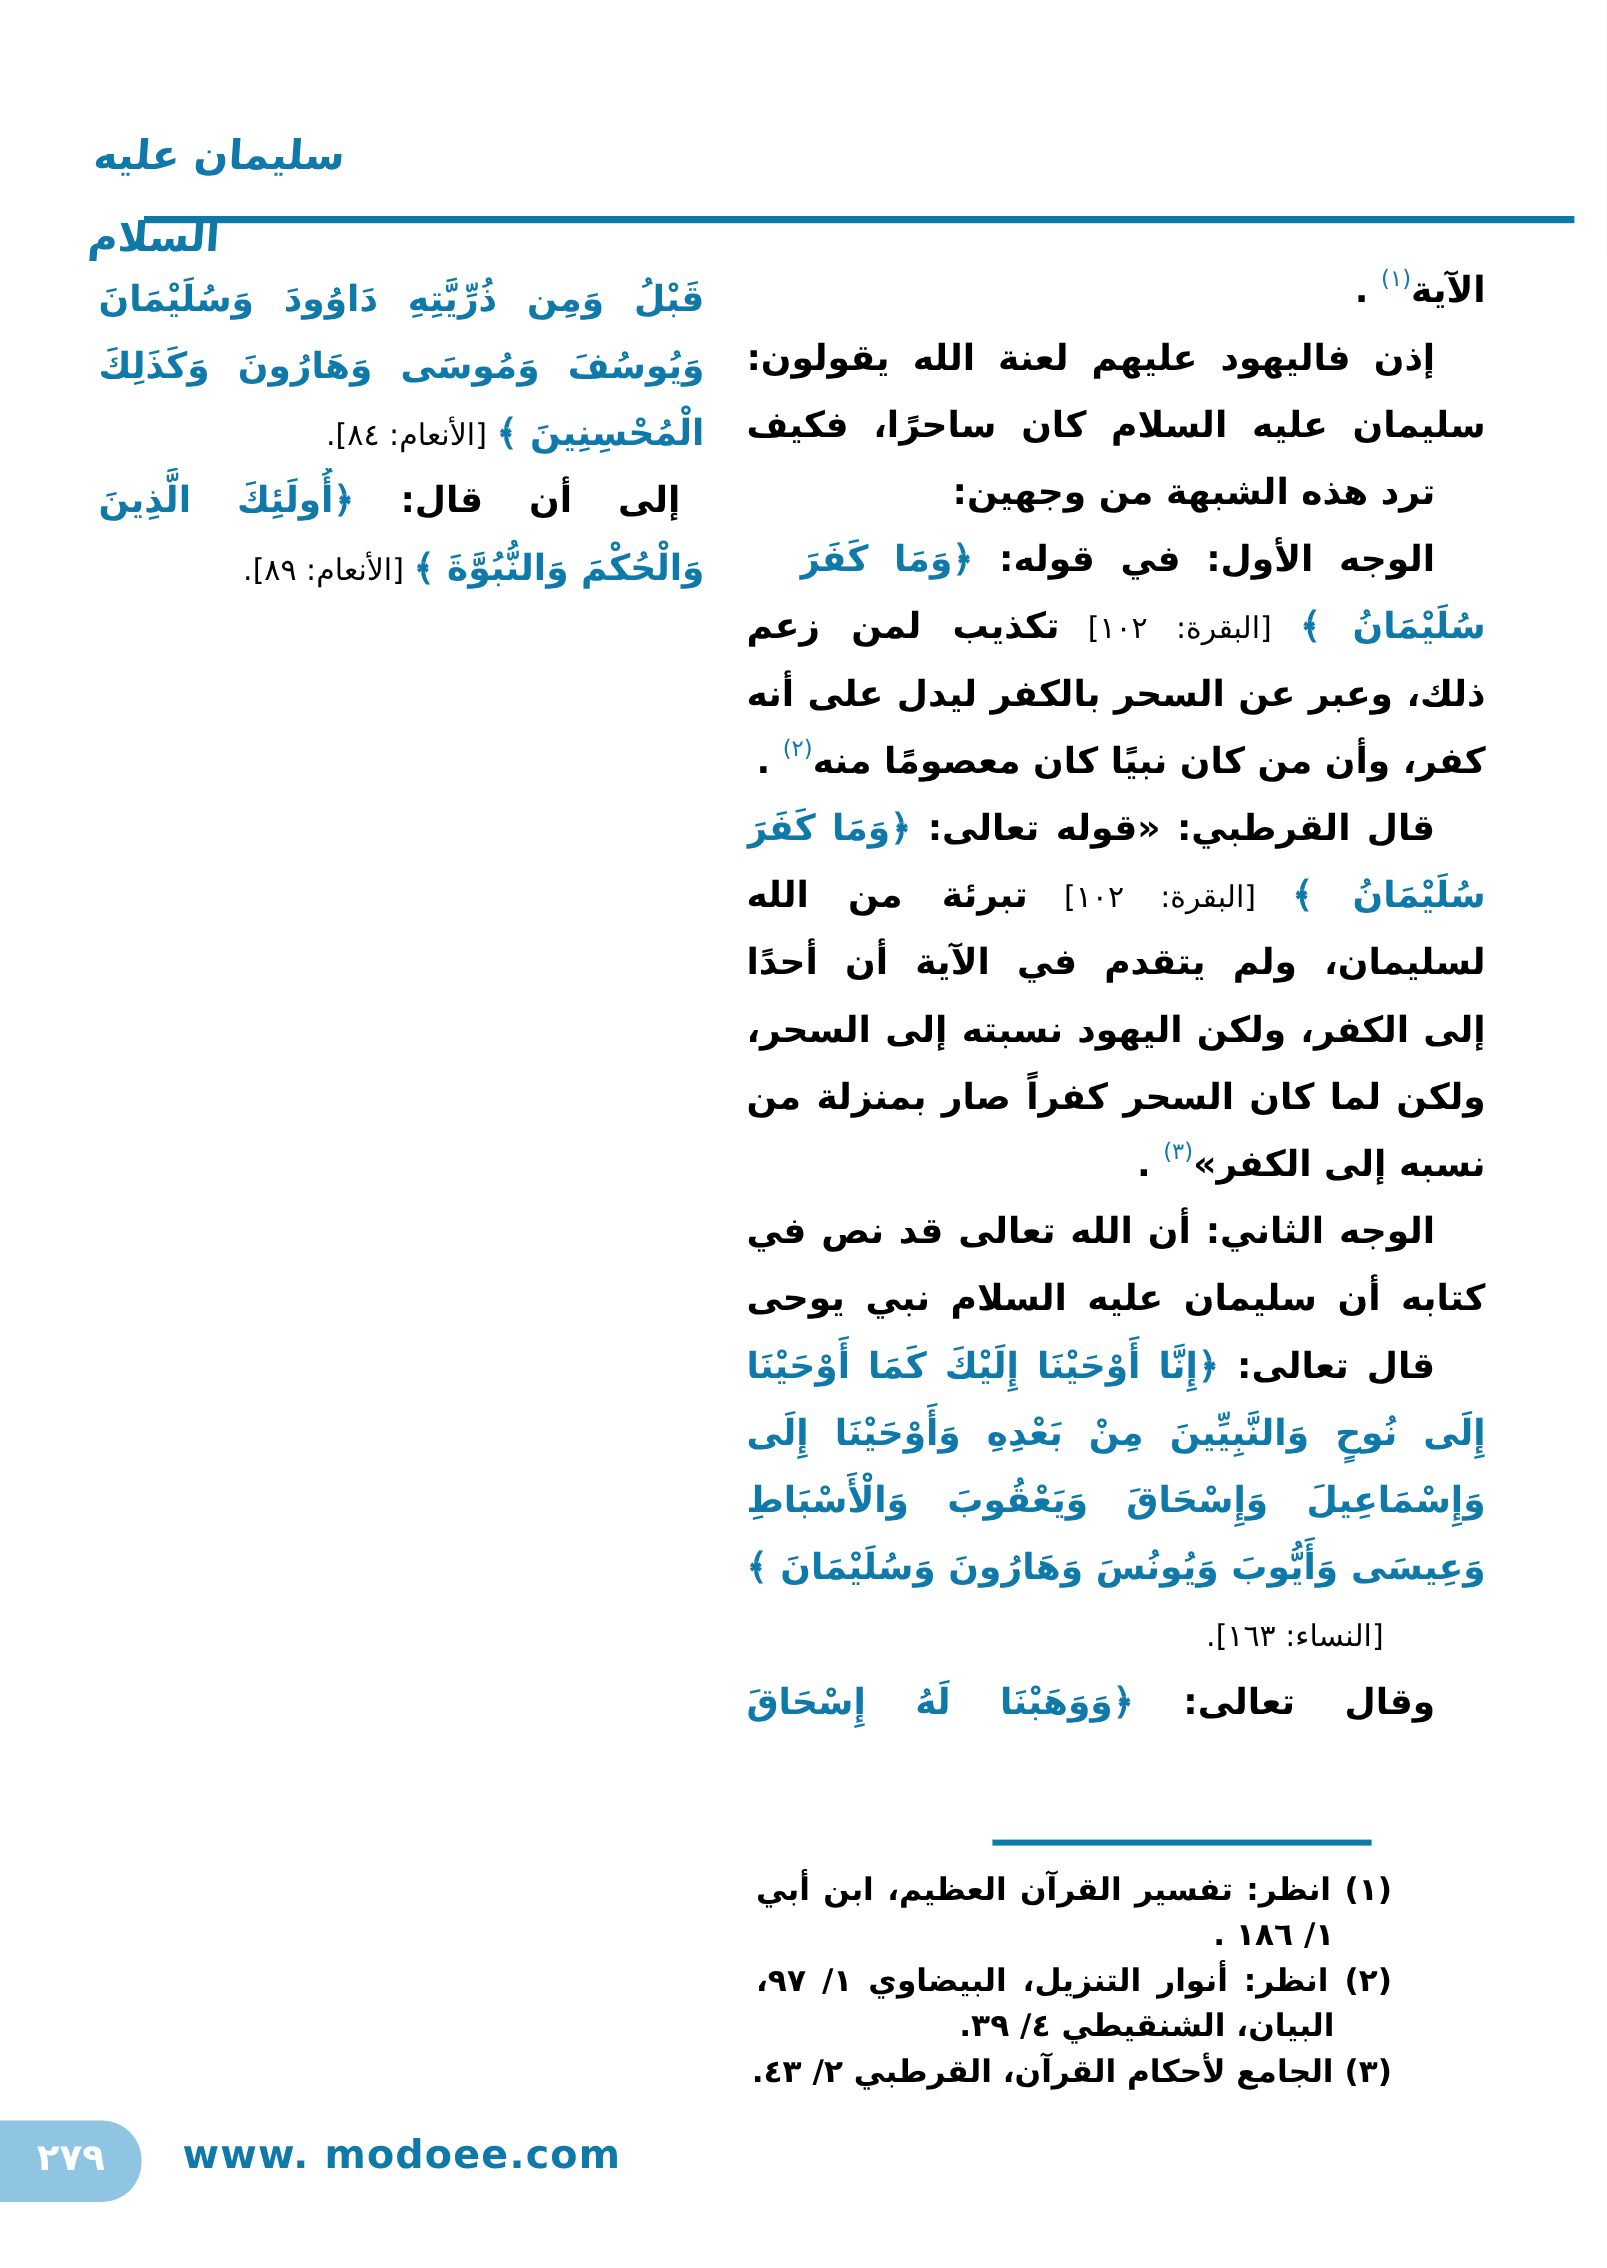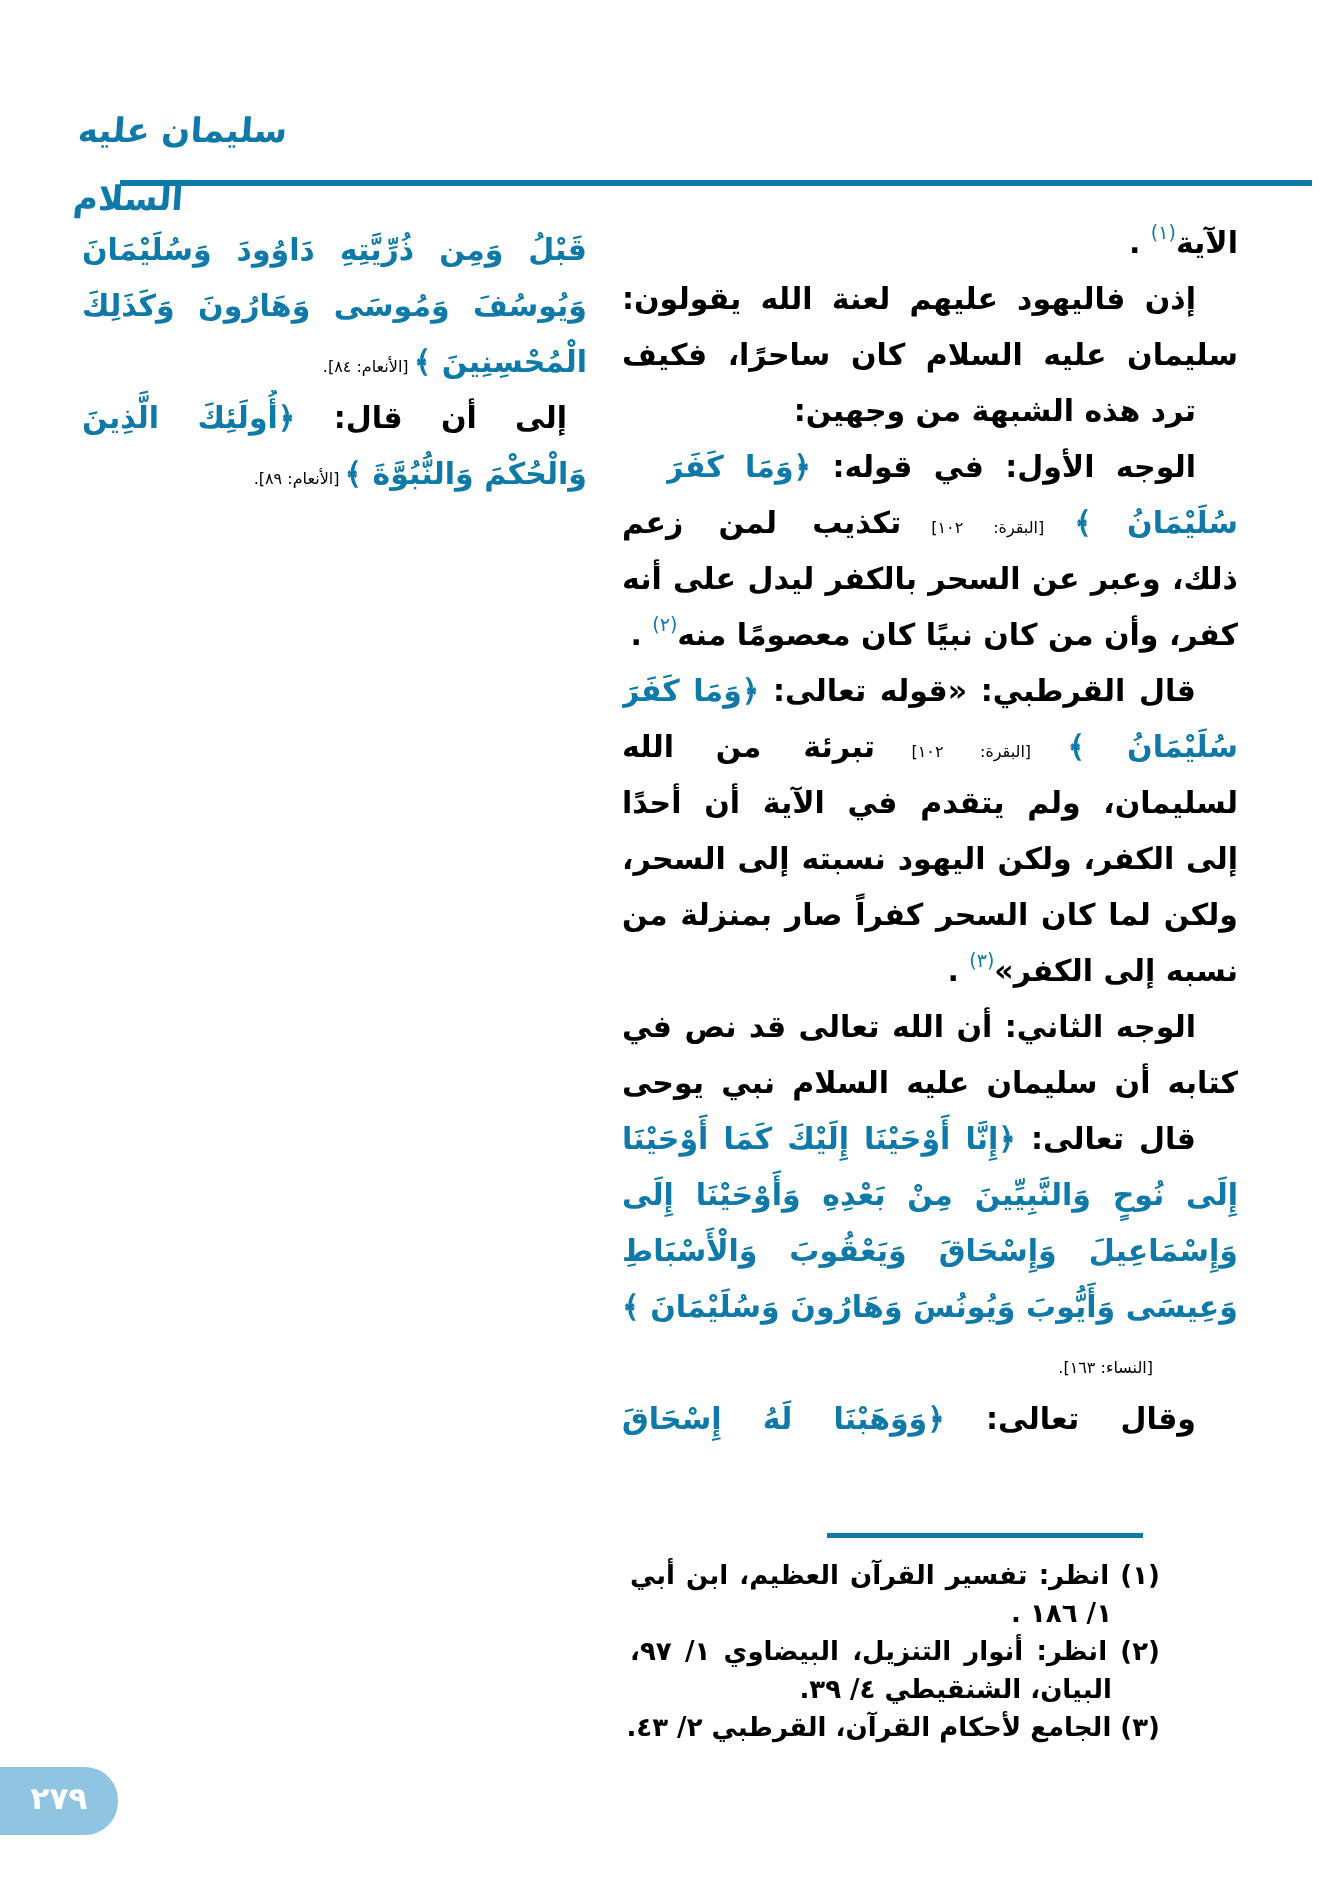--- a/index.html
+++ b/index.html
@@ -39,21 +39,21 @@
     white-space:normal;
     text-align:justify;
     -moz-text-align-last:justify;
     text-align-last:justify;
     overflow:hidden;
   }
   .line.ragged{text-align:right;}
   .seg-t{color:#000;}
   .seg-b{color:#000;font-weight:bold;}
   .seg-q{color:var(--teal);}
-  .seg-c{color:#000;font-weight:normal;font-size:16px;}
+  .seg-c{color:#000;font-weight:normal;font-size:25px;}
   .seg-f{
     color:var(--teal);font-weight:normal;font-size:19px;
     position:relative;top:-14px;
   }
   .seg-n{color:#000;}
   
   #fn-rule{
     position:absolute;left:827px;top:1533px;width:316px;height:5px;
     background:var(--teal);
   }
@@ -128,14 +128,15 @@
       <div class="line ragged" style="padding-right: 48px;"><span class="seg-t">١/ ١٨٦ .</span></div>
       <div class="line just"><span class="seg-n">(٢)</span><span class="seg-t"> انظر: أنوار التنزيل، البيضاوي ١/ ٩٧، أضواء</span></div>
       <div class="line ragged" style="padding-right: 48px;"><span class="seg-t">البيان، الشنقيطي ٤/ ٣٩.</span></div>
       <div class="line ragged"><span class="seg-n">(٣)</span><span class="seg-t"> الجامع لأحكام القرآن، القرطبي ٢/ ٤٣.</span></div>
     </div>
 
   <div id="page-pill">
     <span>٢٧٩</span>
   </div>
 
+  <div id="website">www. modoee.com</div>
 
 </div>
 
 </body></html>

